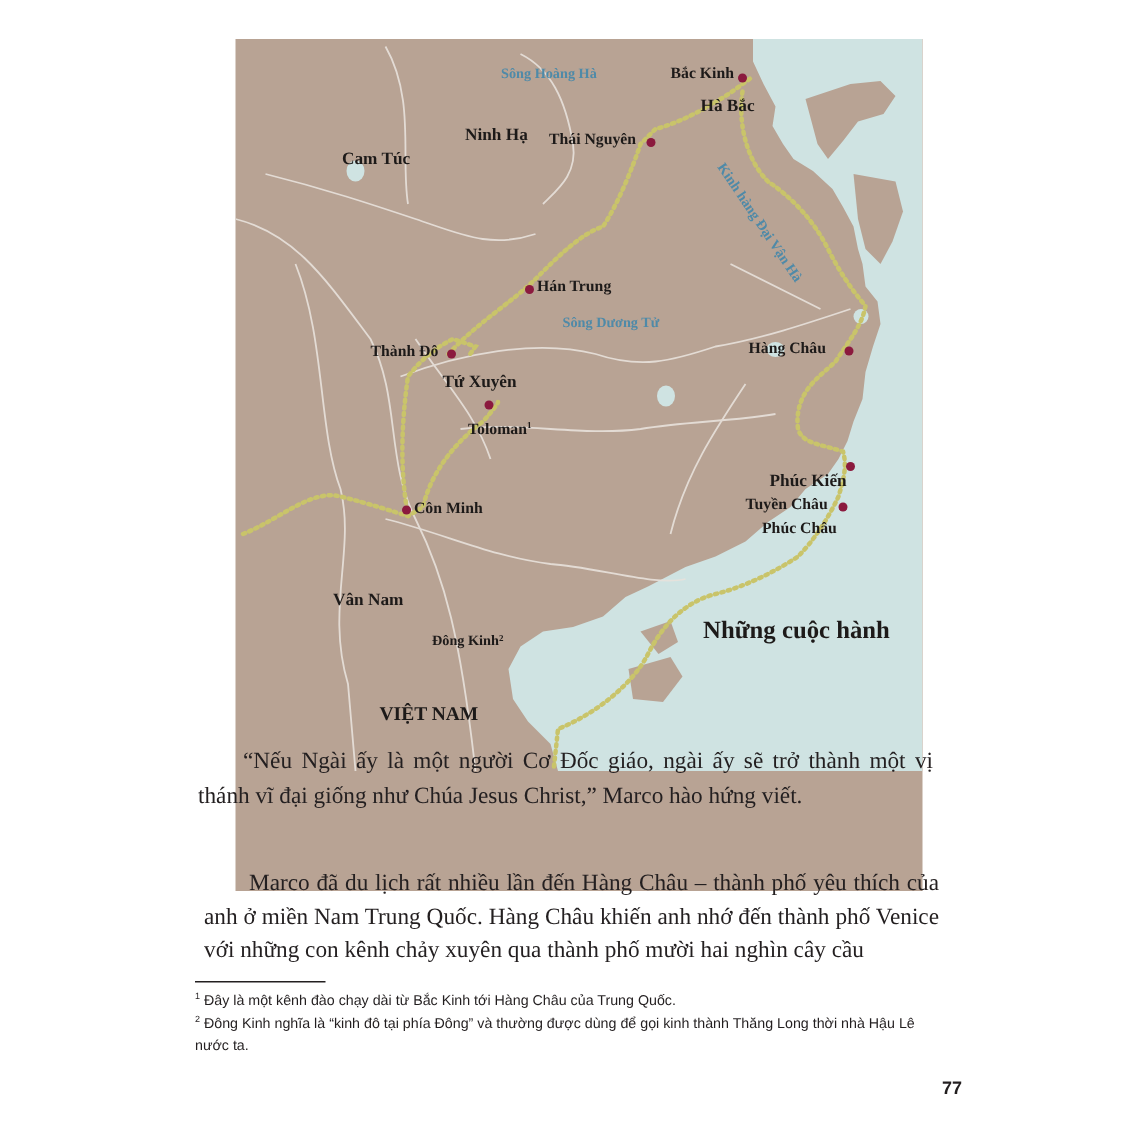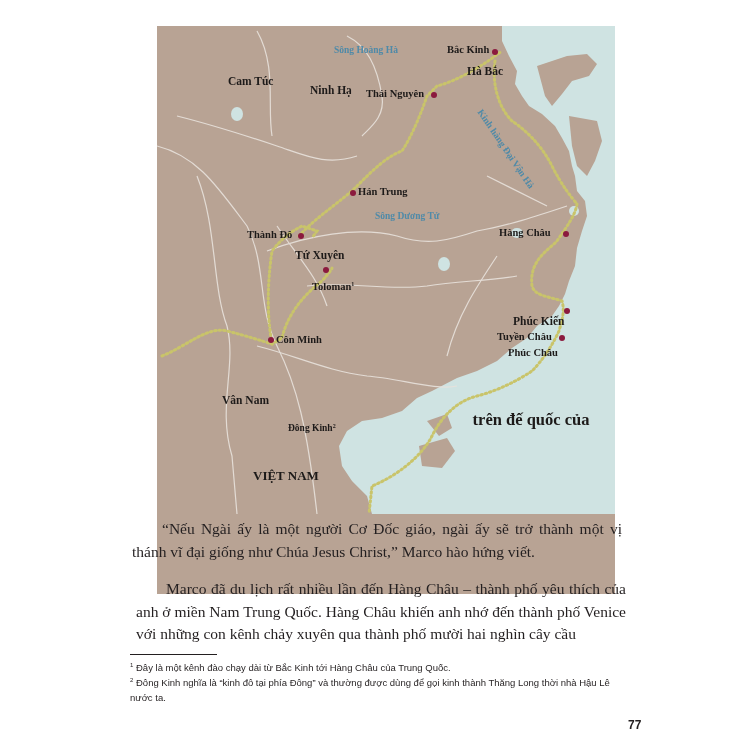--- a/index.html
+++ b/index.html
@@ -68,43 +68,43 @@
       <circle cx="114" cy="314" r="3"></circle>
       <circle cx="409" cy="208" r="3"></circle>
       <circle cx="410" cy="285" r="3"></circle>
       <circle cx="405" cy="312" r="3"></circle>
     </g>
   </svg>
 
   <span class="lbl river" style="left:177px;top:20px;">Sông Hoàng Hà</span>
   <span class="lbl" style="left:290px;top:19px;">Bắc Kinh</span>
   <span class="lbl reg" style="left:310px;top:40px;">Hà Bắc</span>
-  <span class="lbl reg" style="left:71px;top:50px;">Cam Túc</span>
+  <span class="lbl reg" style="left:71px;top:75px;">Cam Túc</span>
   <span class="lbl reg" style="left:153px;top:59px;">Ninh Hạ</span>
   <span class="lbl" style="left:209px;top:63px;">Thái Nguyên</span>
   <span class="lbl river" style="left:326px;top:82px;transform:rotate(56deg);transform-origin:left top;">Kinh hàng Đại Vận Hà</span>
   <span class="lbl" style="left:201px;top:161px;">Hán Trung</span>
   <span class="lbl river" style="left:218px;top:186px;">Sông Dương Tử</span>
   <span class="lbl" style="left:90px;top:204px;">Thành Đô</span>
   <span class="lbl reg" style="left:138px;top:224px;">Tứ Xuyên</span>
   <span class="lbl" style="left:155px;top:256px;"><span>Toloman</span><span class="sup">1</span></span>
   <span class="lbl" style="left:119px;top:309px;">Côn Minh</span>
   <span class="lbl reg" style="left:65px;top:332px;margin-top:37px;">Vân Nam</span>
   <span class="lbl" style="left:342px;top:202px;">Hàng Châu</span>
   <span class="lbl" style="left:351px;top:278px;margin-top:44px;">Phúc Châu</span>
   <span class="lbl reg" style="left:356px;top:290px;">Phúc Kiến</span>
   <span class="lbl" style="left:340px;top:306px;">Tuyền Châu</span>
   <span class="lbl" style="left:131px;top:398px;font-size:9.5px;"><span>Đông Kinh</span><span class="sup">2</span></span>
   <span class="lbl big" style="left:96px;top:443px;">VIỆT NAM</span>
 </div>
 
 <div class="title" style="left:455px;top:409px;">
-  <div>trên đế quốc của</div>
+  <div>Những cuộc hành</div>
 </div>
 
-<p class="para" style="top:518px;margin:0;"><span class="ind"></span><span>“Nếu Ngài ấy là một người Cơ Đốc giáo, ngài ấy sẽ trở thành một vị thánh vĩ đại giống như Chúa Jesus Christ,” Marco hào hứng viết.</span></p>
+<p class="para" style="top:497px;margin:0;"><span class="ind"></span><span>“Nếu Ngài ấy là một người Cơ Đốc giáo, ngài ấy sẽ trở thành một vị thánh vĩ đại giống như Chúa Jesus Christ,” Marco hào hứng viết.</span></p>
 <p class="para" style="top:574px;margin:4px;"><span class="ind"></span><span>Marco đã du lịch rất nhiều lần đến Hàng Châu – thành phố yêu thích của anh ở miền Nam Trung Quốc. Hàng Châu khiến anh nhớ đến thành phố Venice với những con kênh chảy xuyên qua thành phố mười hai nghìn cây cầu</span></p>
 
 <div class="fn-rule"></div>
 <div class="fn" style="top:658px;"><sup>1</sup> <span>Đây là một kênh đào chạy dài từ Bắc Kinh tới Hàng Châu của Trung Quốc.</span></div>
 <div class="fn" style="top:673px;"><sup>2</sup> <span>Đông Kinh nghĩa là “kinh đô tại phía Đông” và thường được dùng để gọi kinh thành Thăng Long thời nhà Hậu Lê nước ta.</span></div>
 
 <div class="page-num">77</div>
 
 </body></html>

